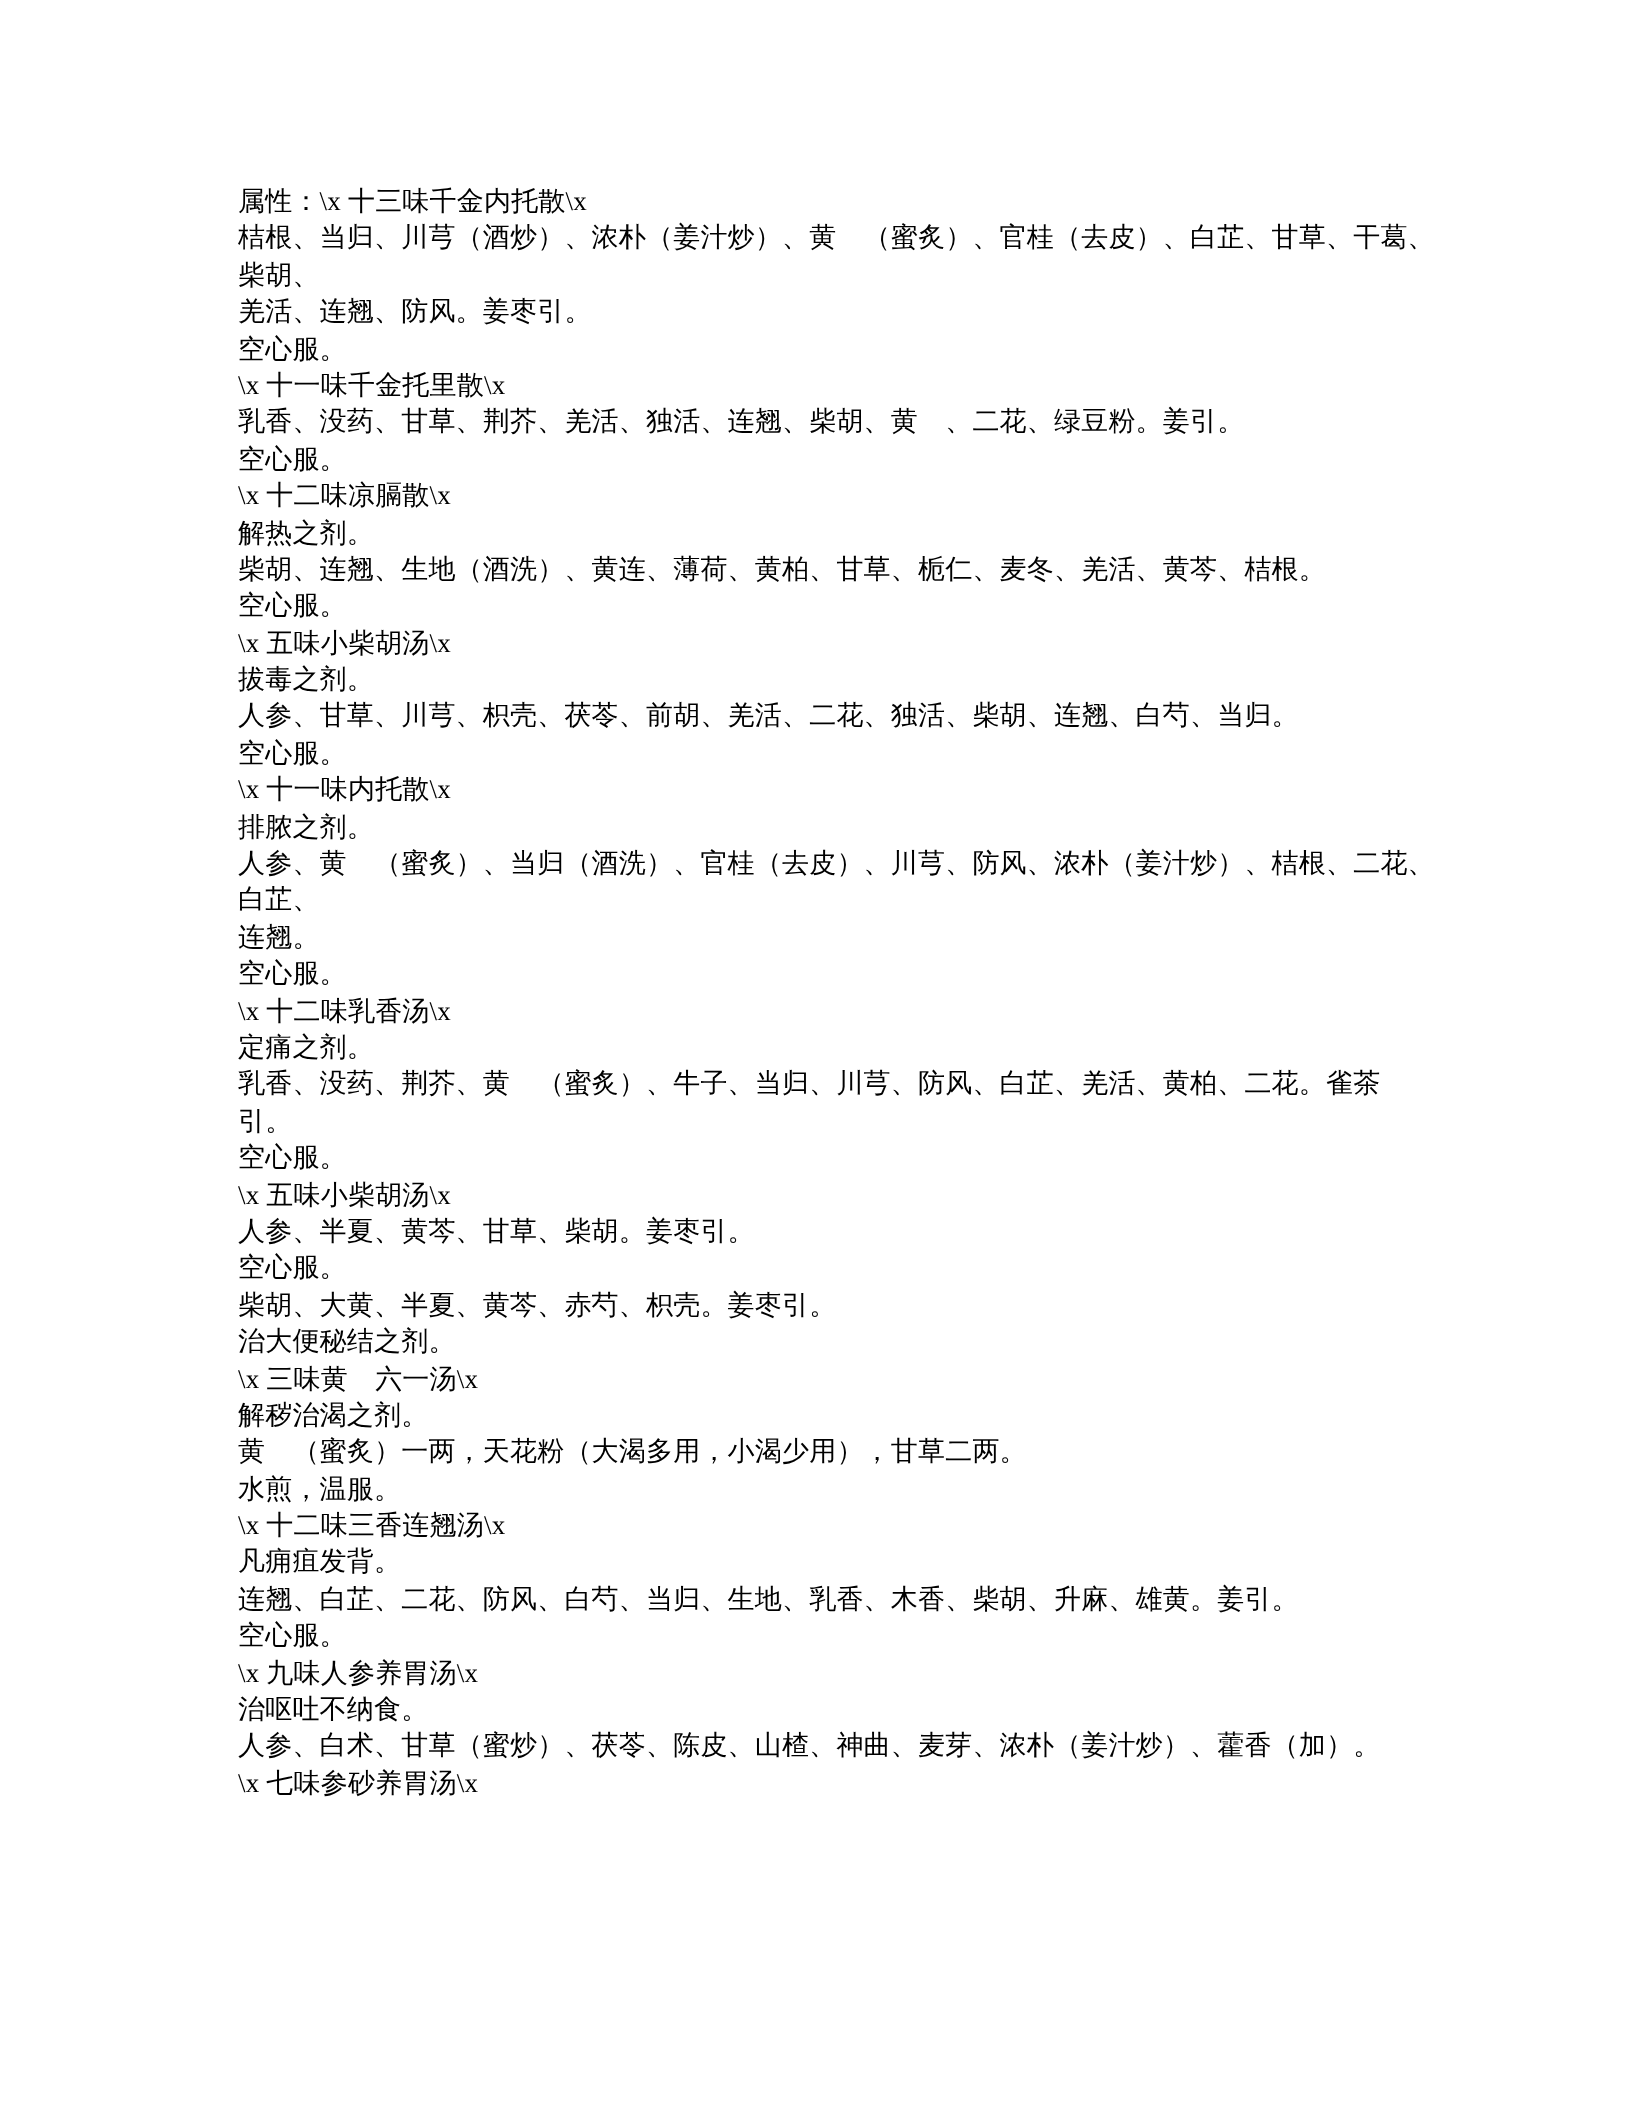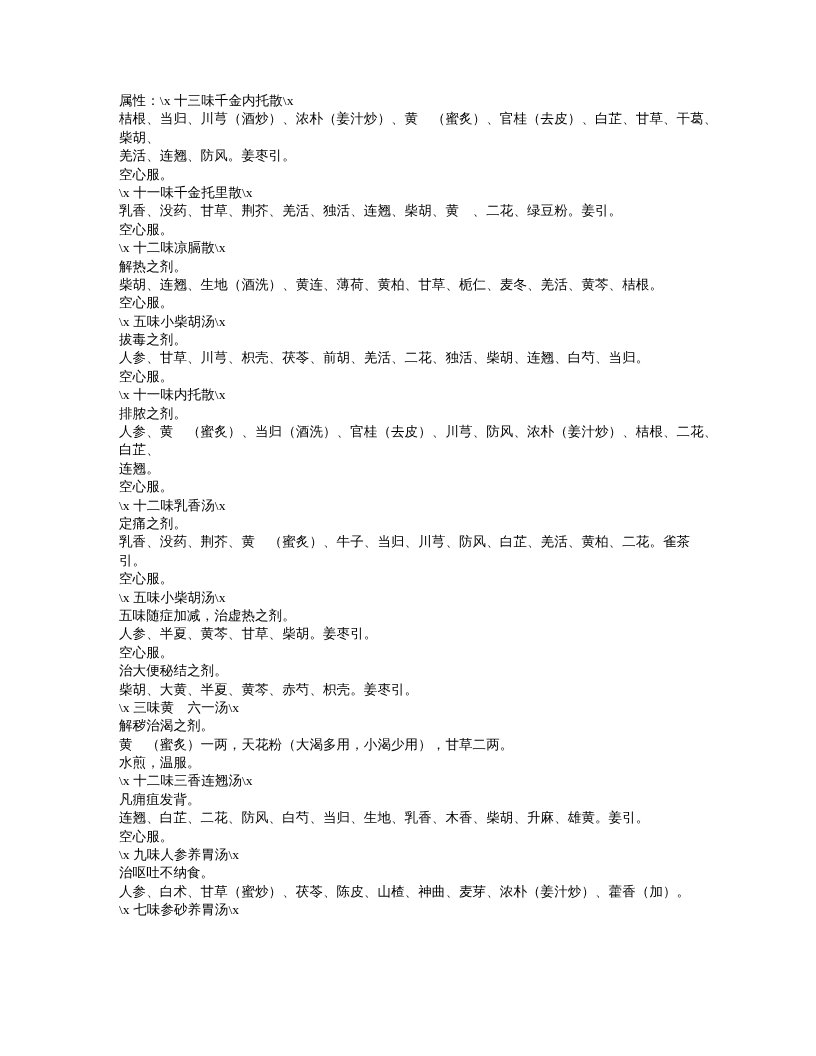--- a/index.html
+++ b/index.html
@@ -56,25 +56,24 @@
     <div class="line">人参、黄　（蜜炙）、当归（酒洗）、官桂（去皮）、川芎、防风、浓朴（姜汁炒）、桔根、二花、</div>
     <div class="line">白芷、</div>
     <div class="line">连翘。</div>
     <div class="line">空心服。</div>
     <div class="line">\x 十二味乳香汤\x</div>
     <div class="line">定痛之剂。</div>
     <div class="line">乳香、没药、荆芥、黄　（蜜炙）、牛子、当归、川芎、防风、白芷、羌活、黄柏、二花。雀茶</div>
     <div class="line">引。</div>
     <div class="line">空心服。</div>
     <div class="line">\x 五味小柴胡汤\x</div>
-    <div class="line">五味随症加减，治虚热之剂。</div>
     <div class="line">人参、半夏、黄芩、甘草、柴胡。姜枣引。</div>
     <div class="line">空心服。</div>
+    <div class="line">柴胡、大黄、半夏、黄芩、赤芍、枳壳。姜枣引。</div>
     <div class="line">治大便秘结之剂。</div>
-    <div class="line">柴胡、大黄、半夏、黄芩、赤芍、枳壳。姜枣引。</div>
     <div class="line">\x 三味黄　六一汤\x</div>
     <div class="line">解秽治渴之剂。</div>
     <div class="line">黄　（蜜炙）一两，天花粉（大渴多用，小渴少用），甘草二两。</div>
     <div class="line">水煎，温服。</div>
     <div class="line">\x 十二味三香连翘汤\x</div>
     <div class="line">凡痈疽发背。</div>
     <div class="line">连翘、白芷、二花、防风、白芍、当归、生地、乳香、木香、柴胡、升麻、雄黄。姜引。</div>
     <div class="line">空心服。</div>
     <div class="line">\x 九味人参养胃汤\x</div>
     <div class="line">治呕吐不纳食。</div>

